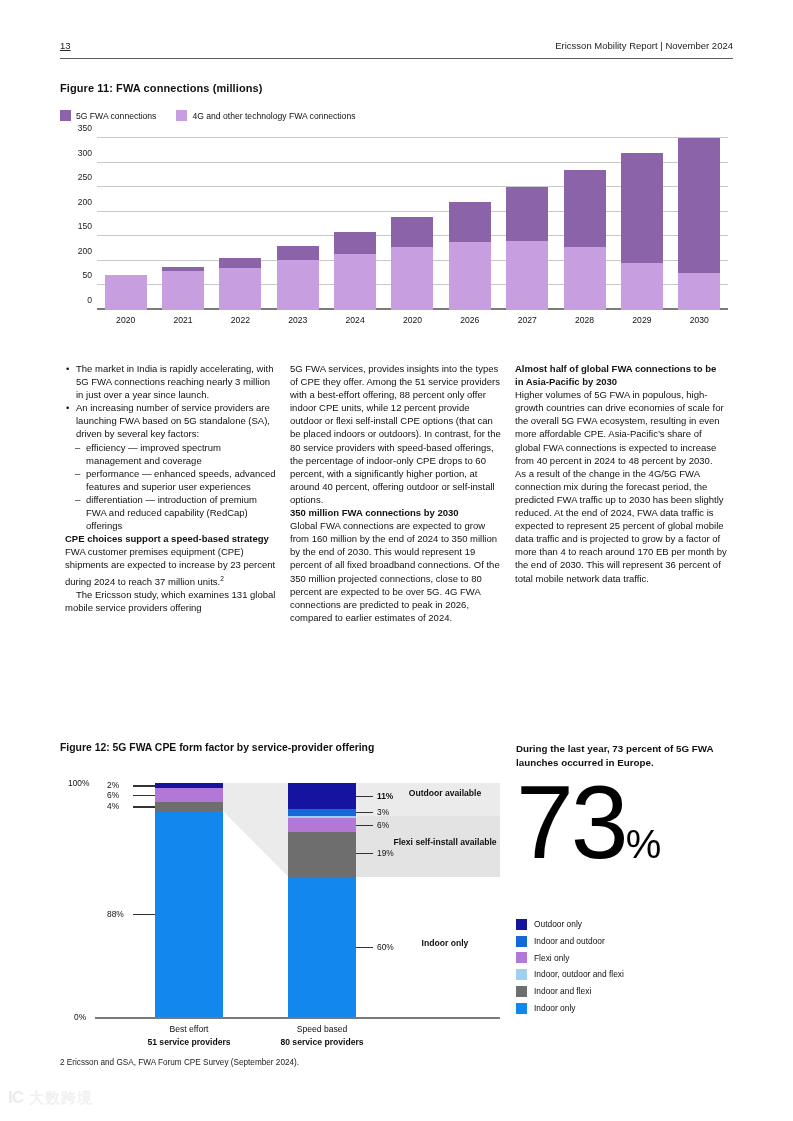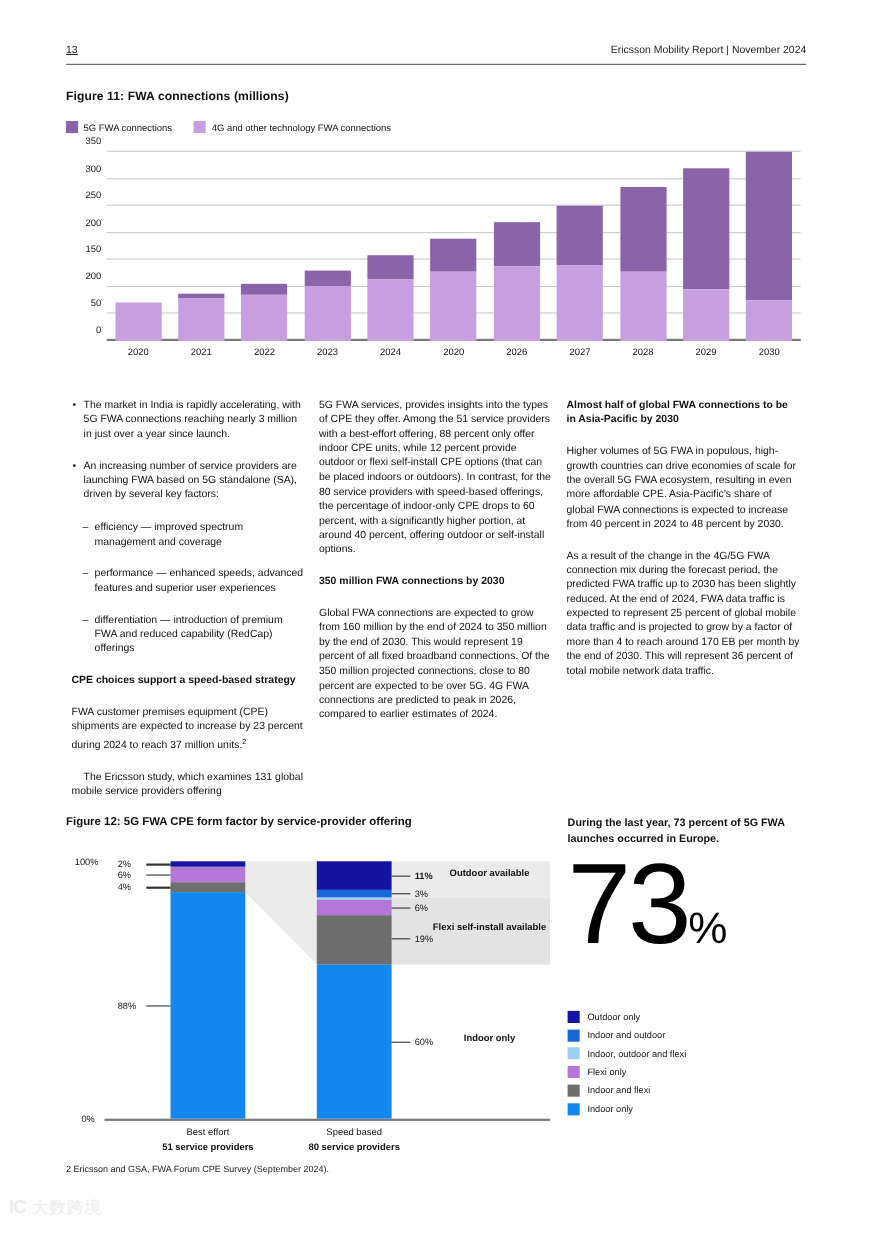--- a/index.html
+++ b/index.html
@@ -35,21 +35,21 @@
   .seg{width:100%;}
   .xlab{position:absolute;top:100%;left:50%;transform:translateX(-50%);margin-top:5px;font-size:8.6px;}
 
   
   .cols{position:absolute;left:60px;top:362px;width:676px;height:360px;}
   .col{position:absolute;top:0;width:212px;font-size:9.5px;line-height:13.1px;color:#111;}
   .col.c1{left:5px;}
   .col.c2{left:230px;}
   .col.c3{left:455px;}
   .col p{margin:0 0 0 0;}
-  .col p + p{margin-top:16px;}
+  .col p + p{margin-top:0;}
   .h3{font-weight:bold;margin-top:11px;}
   .bl{position:relative;padding-left:11px;margin-top:0;}
   .bl:before{content:"•";position:absolute;left:1px;top:0;}
   .dl{position:relative;padding-left:21px;}
   .dl:before{content:"–";position:absolute;left:10px;top:0;}
   .indent{text-indent:11px;}
   .sup{font-size:6.6px;vertical-align:super;}
 
   
   .fig12-title{position:absolute;left:60px;top:742px;font-size:10.4px;font-weight:bold;}
@@ -270,26 +270,26 @@
   <div class="leg12" id="leg12">
       <div class="row">
         <span class="sw2" style="background: rgb(20, 20, 160);"></span>
         <span>Outdoor only</span>
       </div>
       <div class="row">
         <span class="sw2" style="background: rgb(22, 104, 216);"></span>
         <span>Indoor and outdoor</span>
       </div>
       <div class="row">
+        <span class="sw2" style="background: rgb(179, 119, 216);"></span>
+        <span>Flexi only</span>
+      </div>
+      <div class="row">
         <span class="sw2" style="background: rgb(159, 208, 240);"></span>
         <span>Indoor, outdoor and flexi</span>
-      </div>
-      <div class="row">
-        <span class="sw2" style="background: rgb(179, 119, 216);"></span>
-        <span>Flexi only</span>
       </div>
       <div class="row">
         <span class="sw2" style="background: rgb(110, 110, 110);"></span>
         <span>Indoor and flexi</span>
       </div>
       <div class="row">
         <span class="sw2" style="background: rgb(18, 136, 239);"></span>
         <span>Indoor only</span>
       </div>
     </div>

